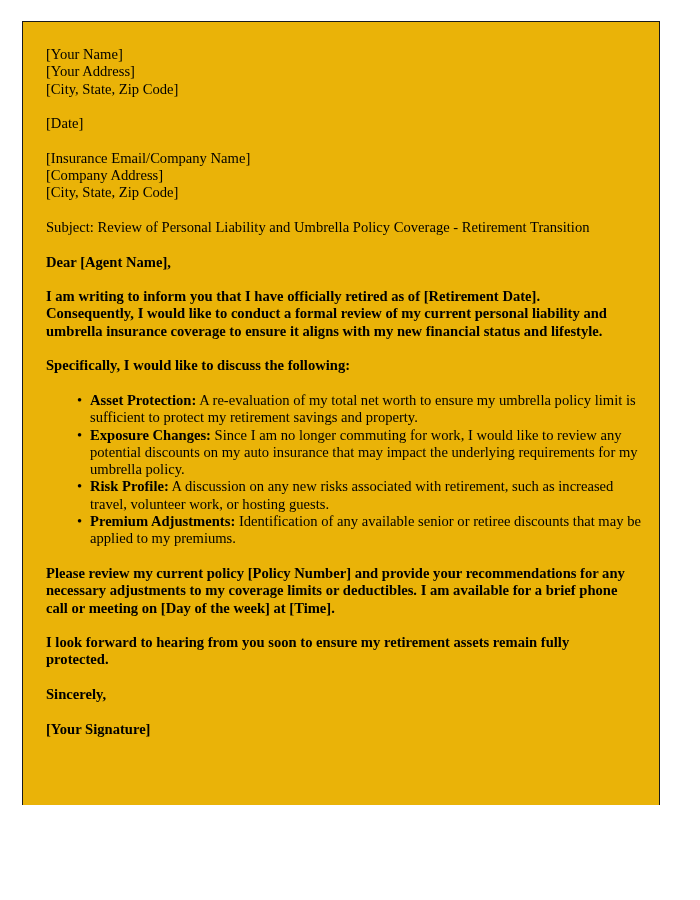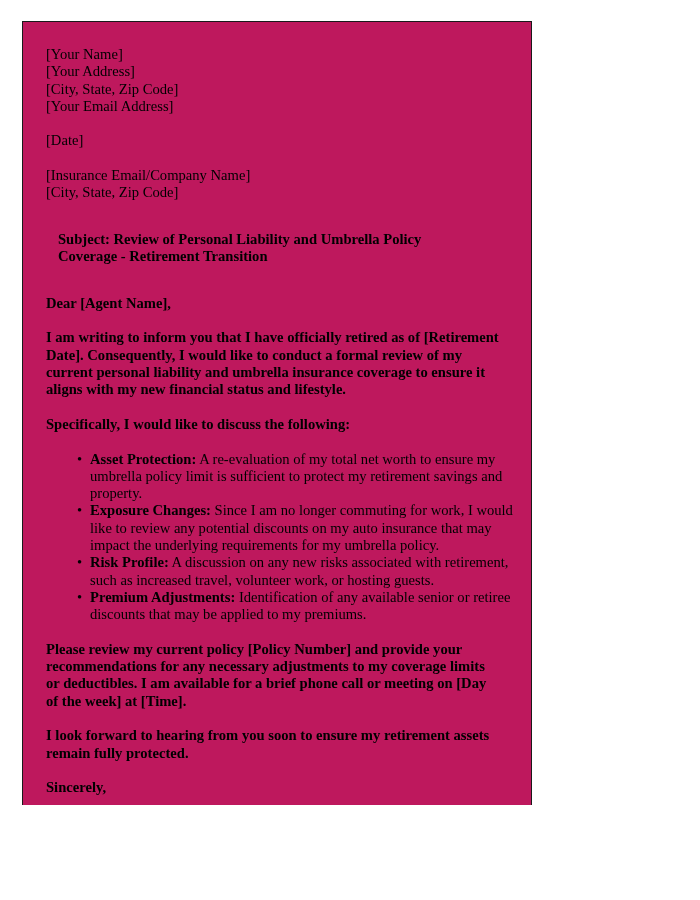--- a/index.html
+++ b/index.html
@@ -13,28 +13,28 @@
     font-family: "Liberation Serif", "DejaVu Serif", serif;
     color: #000000;
     overflow: hidden;
   }
 
   
   .page {
     position: absolute;
     left: 22px;
     top: 21px;
-    width: 510px;
+    width: 638px;
     height: 784px;
     box-sizing: border-box;
     border-left: 1.5px solid #1a1a1a;
     border-top: 1.5px solid #1a1a1a;
     border-right: 1.5px solid #1a1a1a;
     border-bottom: none;
-    background: #be185d;
+    background: #eab308;
     overflow: hidden;
   }
 
   .page-inner {
     padding: 24px 8px 0 23px;
   }
 
   .letter {
     font-size: 14.6px;
     line-height: 17.3px;
@@ -47,22 +47,22 @@
   .block .line {
     display: block;
     white-space: nowrap;
   }
 
   .gap {
     height: 17.3px;
   }
 
   .subject {
-    font-weight: bold;
-    margin: 12px;
+    font-weight: normal;
+    margin: 0;
     padding-right: 28px;
   }
 
   .para {
     margin: 0;
     padding-right: 22px;
     text-align: left;
     font-weight: bold;
   }
 
@@ -92,33 +92,33 @@
 <body>
 
 <div class="page">
   <div class="page-inner">
     <div class="letter">
 
       <div class="block">
         <span class="line">[Your Name]</span>
         <span class="line">[Your Address]</span>
         <span class="line">[City, State, Zip Code]</span>
-        <span class="line">[Your Email Address]</span>
       </div>
 
       <div class="gap"></div>
 
       <div class="block">
         <span class="line">[Date]</span>
       </div>
 
       <div class="gap"></div>
 
       <div class="block">
         <span class="line">[Insurance Email/Company Name]</span>
+        <span class="line">[Company Address]</span>
         <span class="line">[City, State, Zip Code]</span>
       </div>
 
       <div class="gap"></div>
 
       <p class="subject">Subject: Review of Personal Liability and Umbrella Policy Coverage - Retirement Transition</p>
 
       <div class="gap"></div>
 
       <p class="para">Dear [Agent Name],</p>

